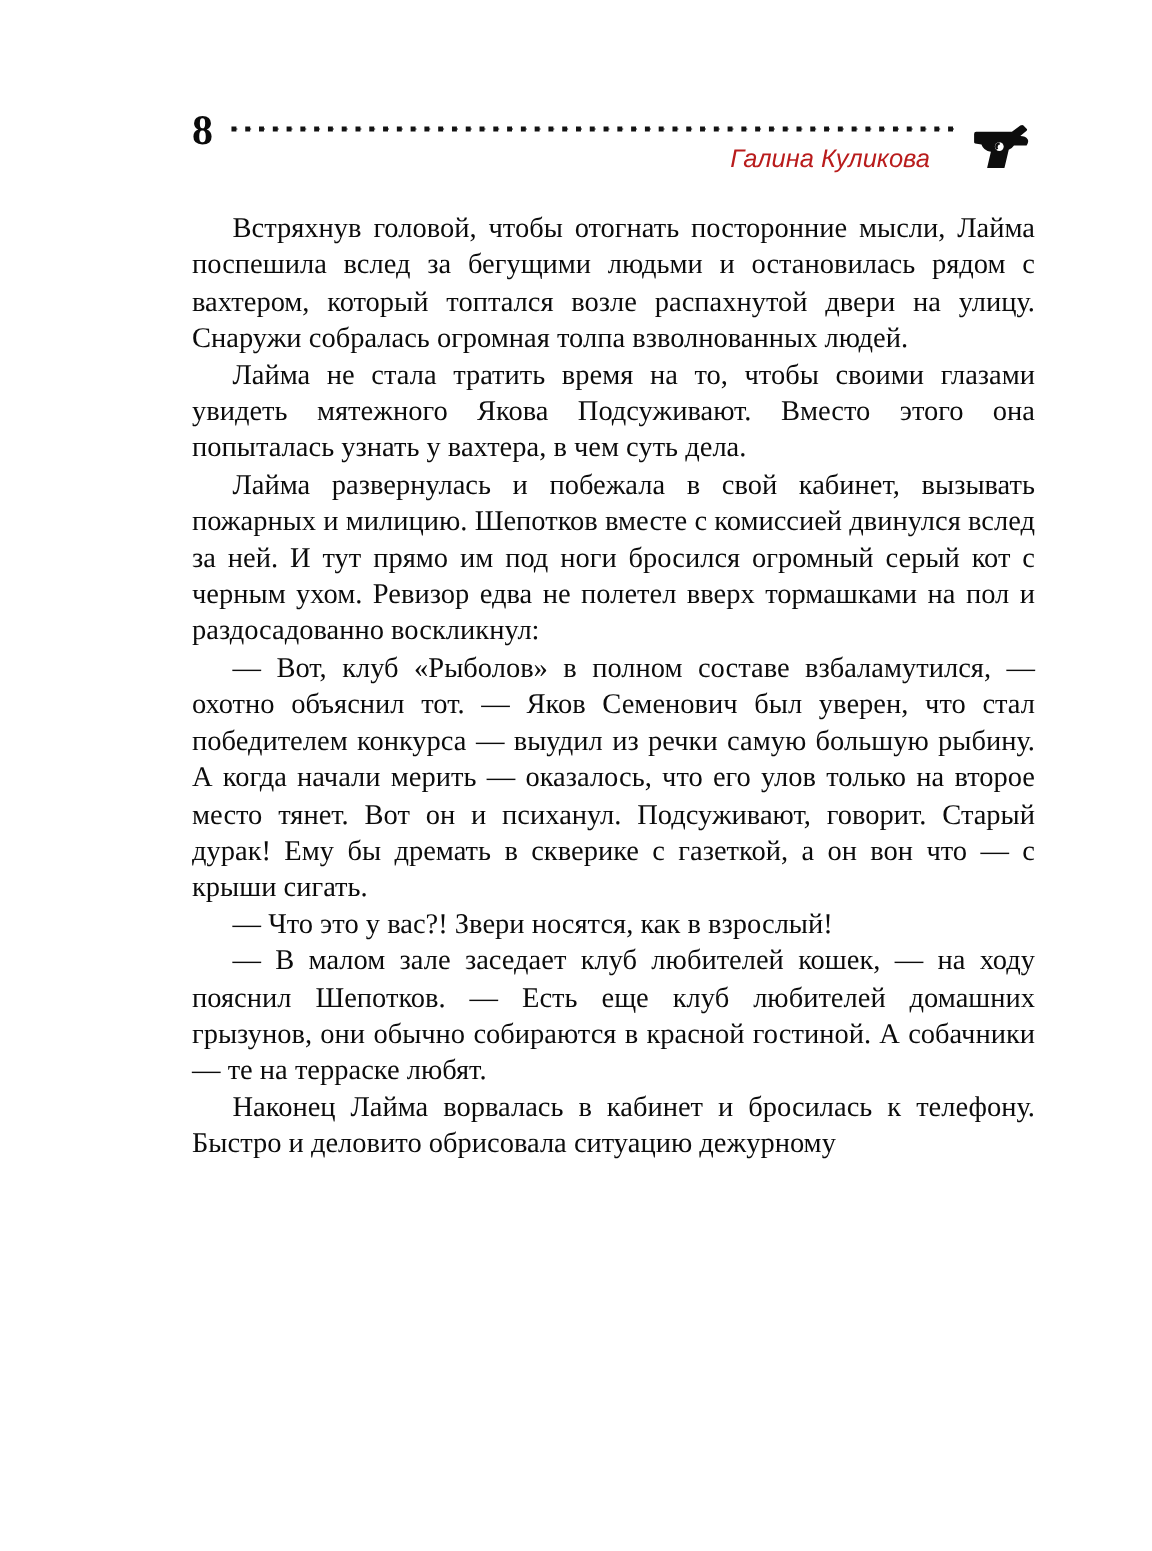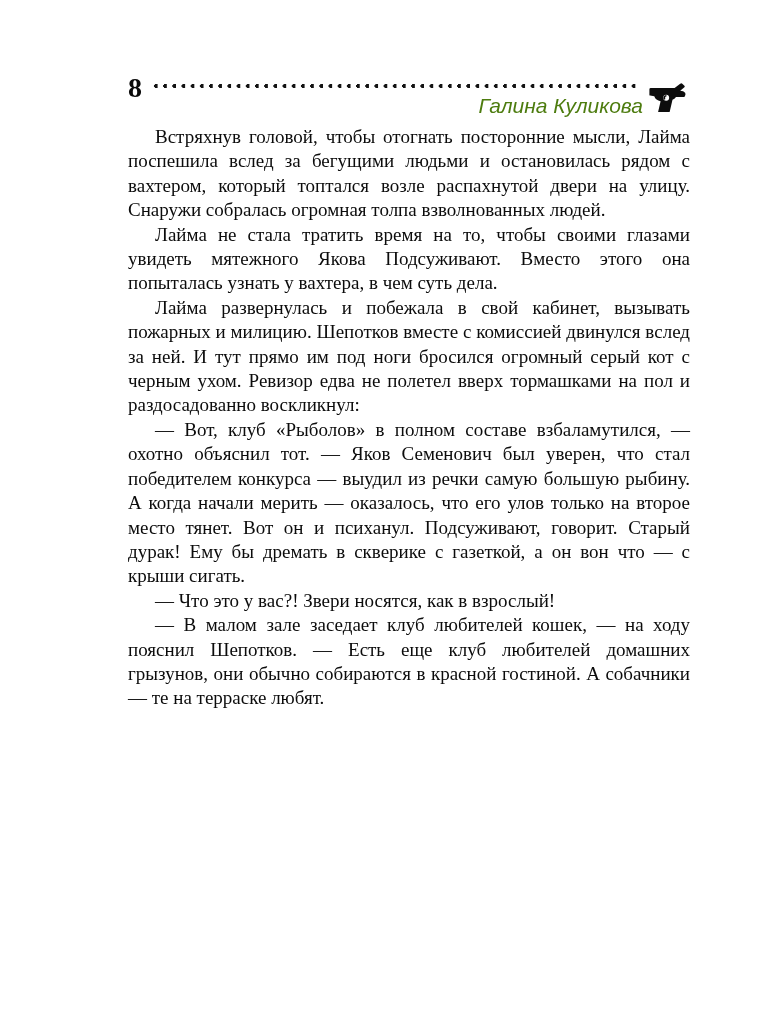--- a/index.html
+++ b/index.html
@@ -41,34 +41,34 @@
   }
   .pistol {
     position: absolute;
     right: 0;
     top: 8px;
     width: 42px;
     height: 30px;
   }
   .author {
     position: absolute;
-    right: 47px;
+    right: 70px;
     top: 22px;
     font-family: "Liberation Sans", sans-serif;
     font-style: italic;
-    font-size: 21px;
+    font-size: 17px;
     line-height: 20px;
-    color: #4d7c0f;
+    color: #b91c1c;
     white-space: nowrap;
   }
   
   .page-text {
     position: absolute;
     left: 128px;
-    top: 125px;
+    top: 141px;
     width: 562px;
     font-size: 19px;
     line-height: 24.4px;
     text-align: justify;
     color: #0c0c0c;
   }
   .page-text p {
     margin: 0;
     padding: 0;
     text-indent: 27px;
@@ -102,15 +102,16 @@
   </div>
 
   <div class="page-text" id="page-text">
 
   <p>Встряхнув головой, чтобы отогнать посторонние мысли, Лайма поспешила вслед за бегущими людьми и останови­лась рядом с вахтером, который топтался возле распахнутой двери на улицу. Снаружи собралась огромная толпа взвол­нованных людей.</p>
       <p>Лайма не стала тратить время на то, чтобы своими глаза­ми увидеть мятежного Якова Подсуживают. Вместо этого она попыталась узнать у вахтера, в чем суть дела.</p>
       <p>Лайма развернулась и побежала в свой кабинет, вызы­вать пожарных и милицию. Шепотков вместе с комиссией двинулся вслед за ней. И тут прямо им под ноги бросился огромный серый кот с черным ухом. Ревизор едва не полетел вверх тормашками на пол и раздосадованно воскликнул:</p>
       <p>— Вот, клуб «Рыболов» в полном составе взбаламутил­ся, — охотно объяснил тот. — Яков Семенович был уверен, что стал победителем конкурса — выудил из речки самую большую рыбину. А когда начали мерить — оказалось, что его улов только на второе место тянет. Вот он и психанул. Подсуживают, говорит. Старый дурак! Ему бы дремать в скверике с газеткой, а он вон что — с крыши сигать.</p>
       <p>— Что это у вас?! Звери носятся, как в взрослый!</p>
       <p>— В малом зале заседает клуб любителей кошек, — на ходу пояснил Шепотков. — Есть еще клуб любителей до­машних грызунов, они обычно собираются в красной гости­ной. А собачники — те на терраске любят.</p>
+      <p>Наконец Лайма ворвалась в кабинет и бросилась к теле­фону. Быстро и деловито обрисовала ситуацию дежурному</p>
     </div>
 
 </div>
 
 </body></html>

